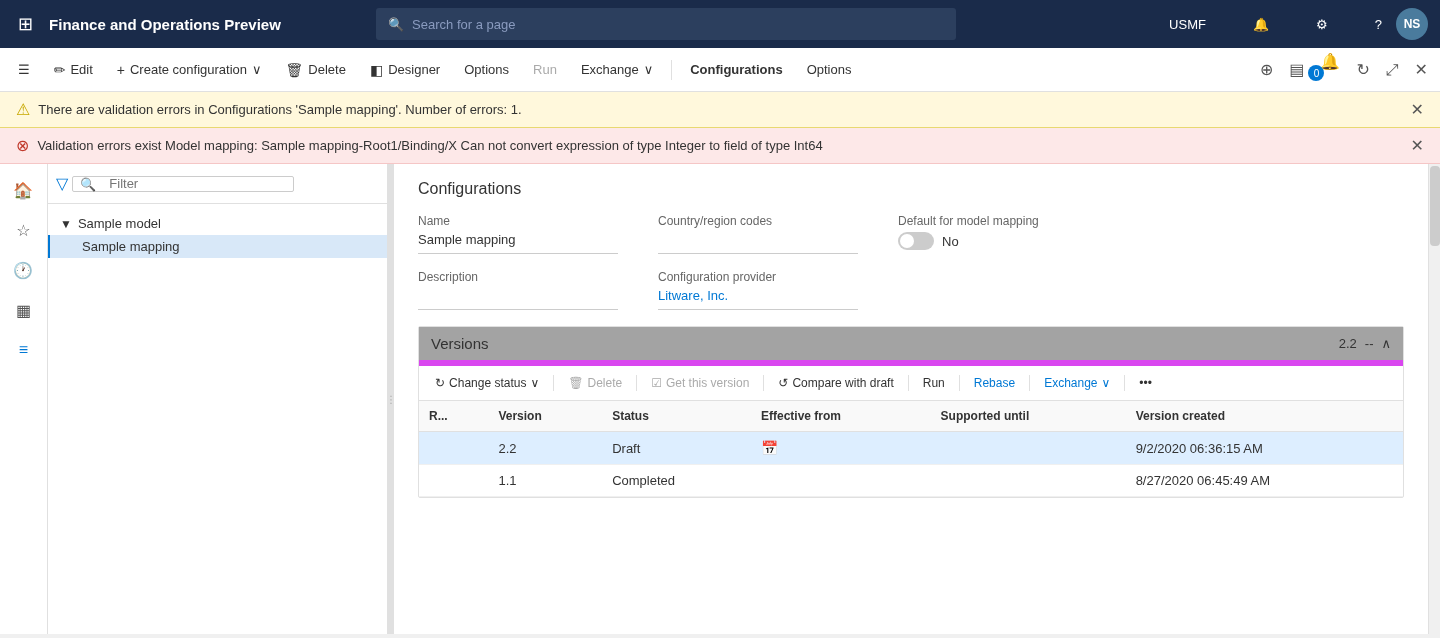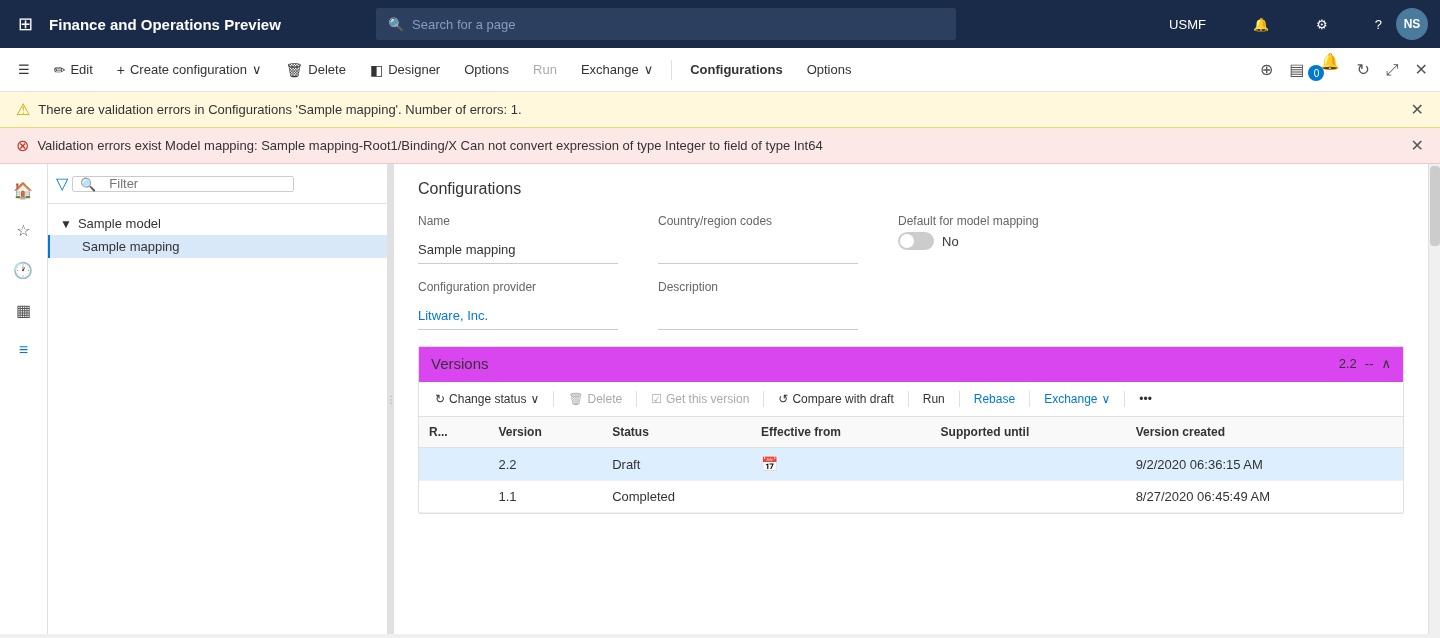--- a/index.html
+++ b/index.html
@@ -189,21 +189,21 @@
     .content-panel {
       flex: 1;
       background: #fff;
       overflow-y: auto;
       padding: 16px 24px;
     }
     .section-title { font-size: 16px; font-weight: 400; color: #333; margin-bottom: 16px; }
 
     
     .form-row { display: flex; gap: 40px; margin-bottom: 16px; }
-    .form-group { display: flex; flex-direction: column; gap: 14px; min-width: 200px; }
+    .form-group { display: flex; flex-direction: column; gap: 4px; min-width: 200px; }
     .field-label { font-size: 12px; color: #666; }
     .field-value { font-size: 13px; color: #333; border-bottom: 1px solid #ccc; padding-bottom: 4px; min-height: 22px; }
     .field-value.link { color: #0078d4; cursor: pointer; }
 
     
     .toggle-row { display: flex; flex-direction: column; gap: 4px; }
     .toggle-label { font-size: 12px; color: #666; }
     .toggle-wrap { display: flex; align-items: center; gap: 8px; }
     .toggle {
       width: 36px; height: 18px;
@@ -220,22 +220,22 @@
 
     
     .versions-section {
       border: 1px solid #e0e0e0;
       border-radius: 2px;
       margin-top: 16px;
     }
     .versions-header {
       display: flex; align-items: center;
       padding: 8px 12px;
-      border-bottom: 2px solid #d946ef;
-      background: #d946ef;
+      border-bottom: 6px solid #d946ef;
+      background: #a3a3a3;
     }
     .versions-title { font-size: 15px; font-weight: 500; }
     .versions-num { margin-left: auto; font-size: 13px; color: #333; display: flex; align-items: center; gap: 8px; }
     .versions-toolbar {
       padding: 6px 8px;
       display: flex; align-items: center; gap: 4px;
       border-bottom: 1px solid #e0e0e0;
     }
     .ver-btn {
       display: flex; align-items: center; gap: 4px;
@@ -395,26 +395,26 @@
           <div class="toggle">
             <div class="toggle-knob"></div>
           </div>
           <span class="toggle-text">No</span>
         </div>
       </div>
     </div>
 
     <div class="form-row">
       <div class="form-group">
+        <span class="field-label">Description</span>
+        <span class="field-value"></span>
+      </div>
+      <div class="form-group">
         <span class="field-label">Configuration provider</span>
         <span class="field-value link">Litware, Inc.</span>
-      </div>
-      <div class="form-group">
-        <span class="field-label">Description</span>
-        <span class="field-value"></span>
       </div>
     </div>
 
     <div class="versions-section">
       <div class="versions-header">
         <span class="versions-title">Versions</span>
         <div class="versions-num">
           <span>2.2</span>
           <span>--</span>
           <span style="cursor:pointer;">∧</span>

